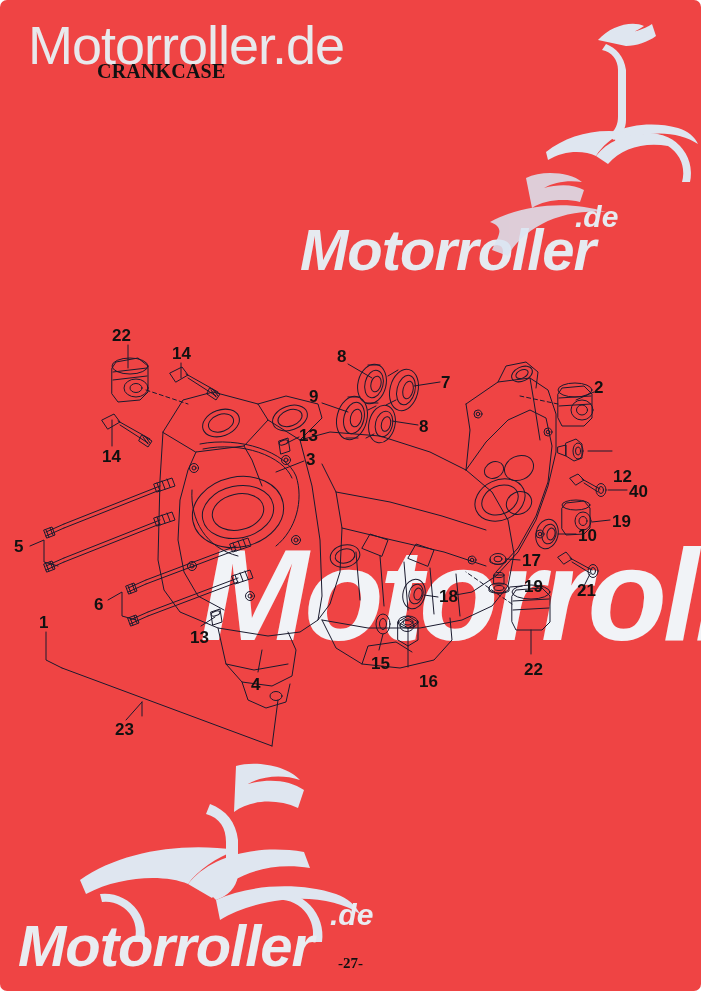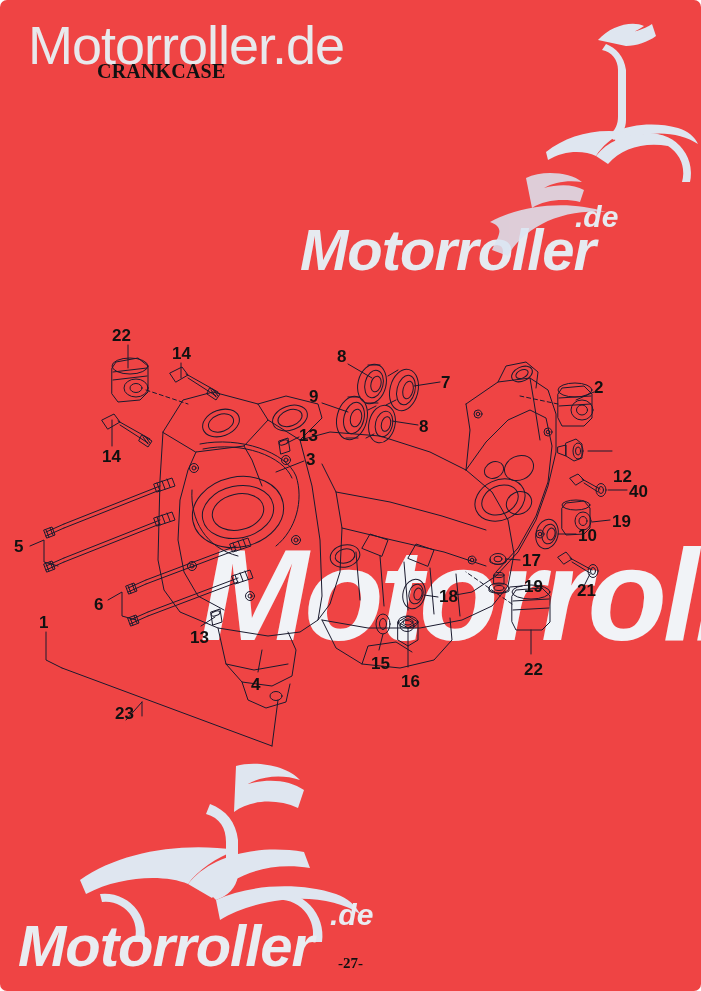--- a/index.html
+++ b/index.html
@@ -395,23 +395,23 @@
   <div class="lbl" style="left:613px;top:444px;margin-top:24px;">12</div>
   <div class="lbl" style="left:629px;top:483px;">40</div>
   <div class="lbl" style="left:612px;top:513px;">19</div>
   <div class="lbl" style="left:578px;top:527px;">10</div>
   <div class="lbl" style="left:522px;top:552px;text-align:center;">17</div>
   <div class="lbl" style="left:524px;top:578px;">19</div>
   <div class="lbl" style="left:577px;top:582px;">21</div>
   <div class="lbl" style="left:439px;top:588px;">18</div>
   <div class="lbl" style="left:524px;top:661px;">22</div>
   <div class="lbl" style="left:371px;top:655px;">15</div>
-  <div class="lbl" style="left:401px;top:673px;">16</div>
+  <div class="lbl" style="left:419px;top:673px;">16</div>
   <div class="lbl" style="left:190px;top:629px;">13</div>
   <div class="lbl" style="left:14px;top:538px;">5</div>
   <div class="lbl" style="left:94px;top:596px;">6</div>
   <div class="lbl" style="left:39px;top:614px;">1</div>
   <div class="lbl" style="left:251px;top:676px;">4</div>
-  <div class="lbl" style="left:115px;top:705px;text-align:right;">23</div>
+  <div class="lbl" style="left:115px;top:721px;text-align:right;">23</div>
 
   <div id="pageno">-27-</div>
 
 </div>
 
 </body></html>

